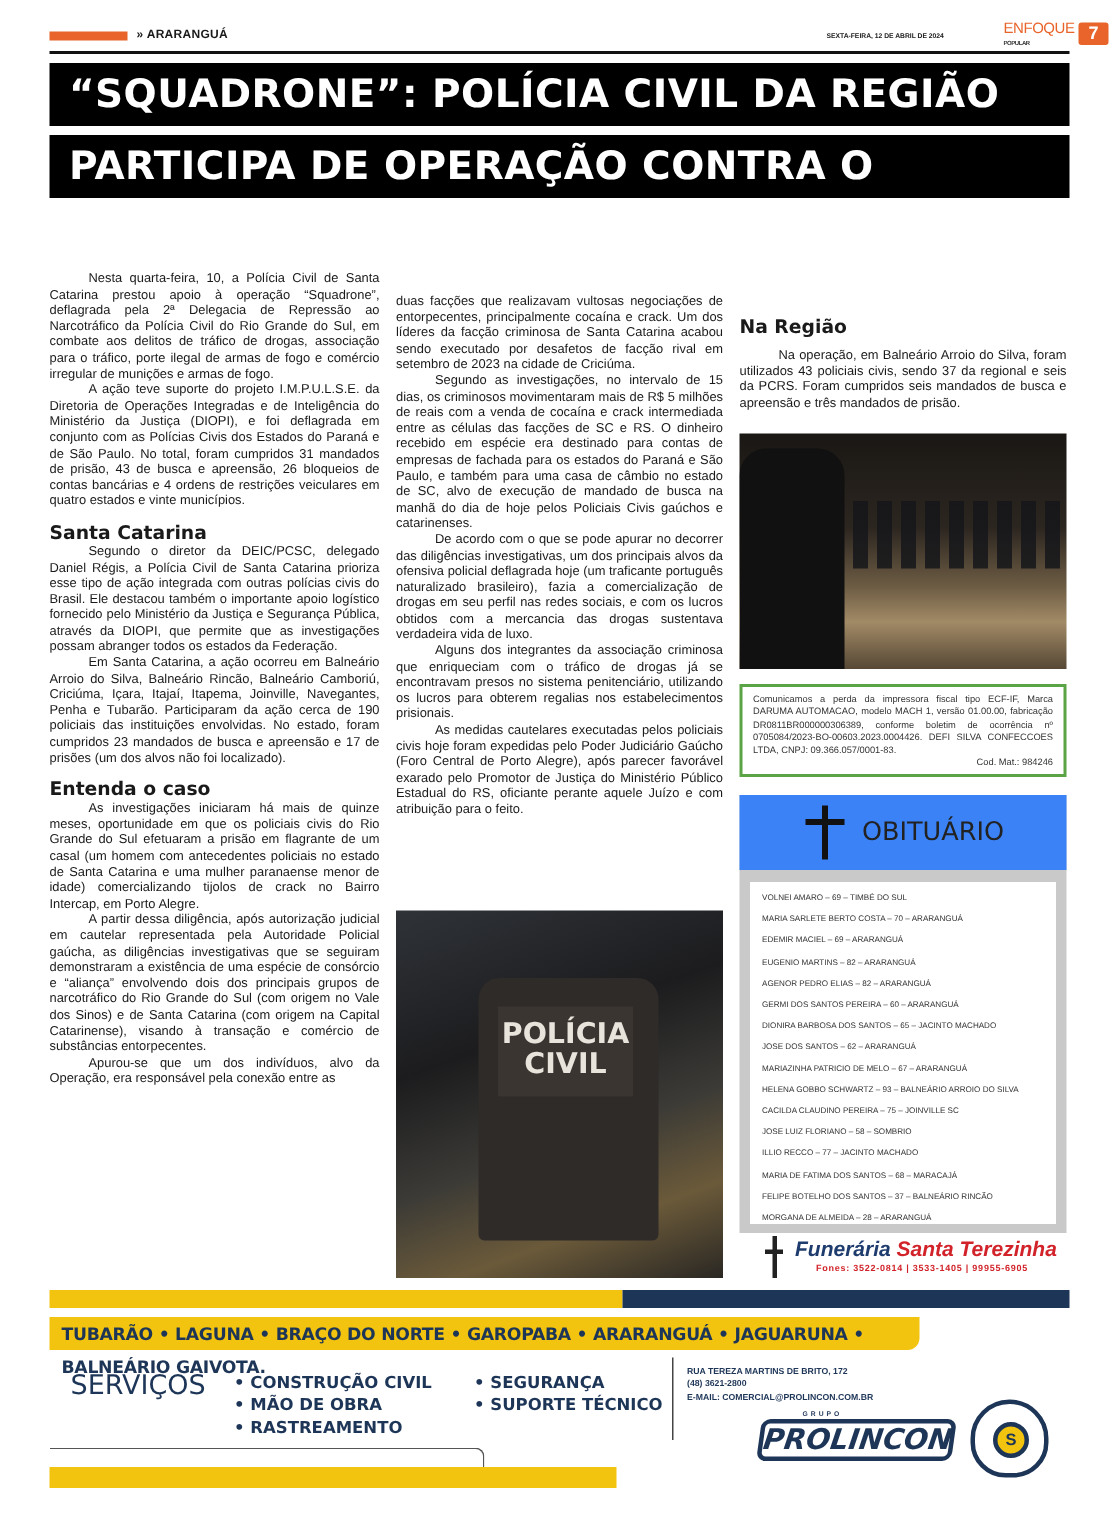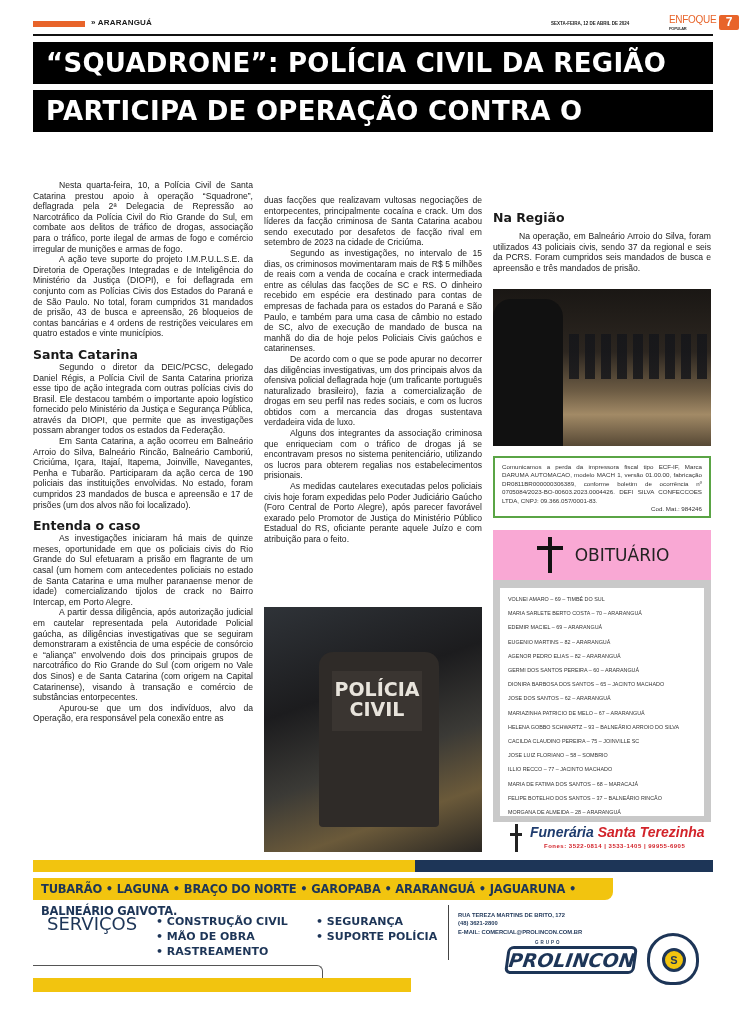--- a/index.html
+++ b/index.html
@@ -31,21 +31,21 @@
   .vest { position: absolute; left: 55px; top: 45px; width: 120px; height: 175px; background: #2f2b28; border-radius: 14px 14px 4px 4px; }
   .vest-label { position: absolute; left: 68px; top: 64px; width: 90px; height: 60px; background: #3a3531; color: #e8e4dc; font-weight: bold; text-align: center; font-family: "DejaVu Sans", sans-serif; font-size: 19px; line-height: 20px; padding-top: 8px; }
   .photo2 { left: 493px; top: 289px; width: 218px; height: 157px; background: linear-gradient(180deg,#1a1714 0%,#2c2620 40%,#6d5c44 65%,#a28a66 80%,#564835 100%); }
   .people { position: absolute; left: 60px; top: 45px; width: 155px; height: 45px; background: repeating-linear-gradient(90deg,#15161a 0 10px, transparent 10px 16px); opacity: .85; }
   .front { position: absolute; left: 0; top: 10px; width: 70px; height: 147px; background: #111; border-radius: 18px 18px 0 0; }
 
   .notice { position: absolute; left: 493px; top: 456px; width: 218px; height: 62px; border: 2px solid #5aa445; padding: 5px 7px; font-size: 6.2px; line-height: 8.4px; color: #333; text-align: justify; }
   .notice .code { display: block; text-align: right; }
 
   .obit { position: absolute; left: 493px; top: 530px; width: 218px; height: 292px; background: #c9c9c9; }
-  .obit-head { height: 50px; background: #f9a8d4; display: flex; align-items: center; justify-content: center; gap: 10px; }
+  .obit-head { height: 50px; background: #3b82f6; display: flex; align-items: center; justify-content: center; gap: 10px; }
   .cross { width: 30px; height: 36px; position: relative; }
   .cross::before { content: ""; position: absolute; left: 13px; top: 0; width: 4px; height: 36px; background: #111; }
   .cross::after { content: ""; position: absolute; left: 2px; top: 9px; width: 26px; height: 4px; background: #111; }
   .obit-title { font-size: 17px; color: #222; font-family: "DejaVu Sans", sans-serif; }
   .obit-list { position: absolute; left: 7px; top: 58px; width: 204px; height: 228px; background: #fff; padding: 4px 8px; }
   .obit-item { font-size: 5.4px; line-height: 14.2px; color: #333; white-space: nowrap; }
 
   .funeraria { position: absolute; left: 496px; top: 824px; width: 218px; height: 30px; }
   .fun-cross { position: absolute; left: 14px; top: 0; width: 12px; height: 28px; }
   .fun-cross::before { content: ""; position: absolute; left: 5px; top: 0; width: 3px; height: 28px; background: #222; }
@@ -171,21 +171,21 @@
   <div class="ad-bar-blue"></div>
   <div class="ad-cities">TUBARÃO • LAGUNA • BRAÇO DO NORTE • GAROPABA • ARARANGUÁ • JAGUARUNA • BALNEÁRIO GAIVOTA.</div>
   <div class="serv-title">SERVIÇOS</div>
   <div class="serv-list sl1">
     <div>• CONSTRUÇÃO CIVIL</div>
     <div>• MÃO DE OBRA</div>
     <div>• RASTREAMENTO</div>
   </div>
   <div class="serv-list sl2">
     <div>• SEGURANÇA</div>
-    <div>• SUPORTE POLÍCIA</div>
+    <div>• SUPORTE TÉCNICO</div>
   </div>
   <div class="ad-line"></div>
   <div class="ad-bottom-yellow"></div>
   <div class="vdivider"></div>
   <div class="contact">
     <div>RUA TEREZA MARTINS DE BRITO, 172</div>
     <div>(48) 3621-2800</div>
     <div>E-MAIL: COMERCIAL@PROLINCON.COM.BR</div>
   </div>
   <div class="grupo">GRUPO</div>

